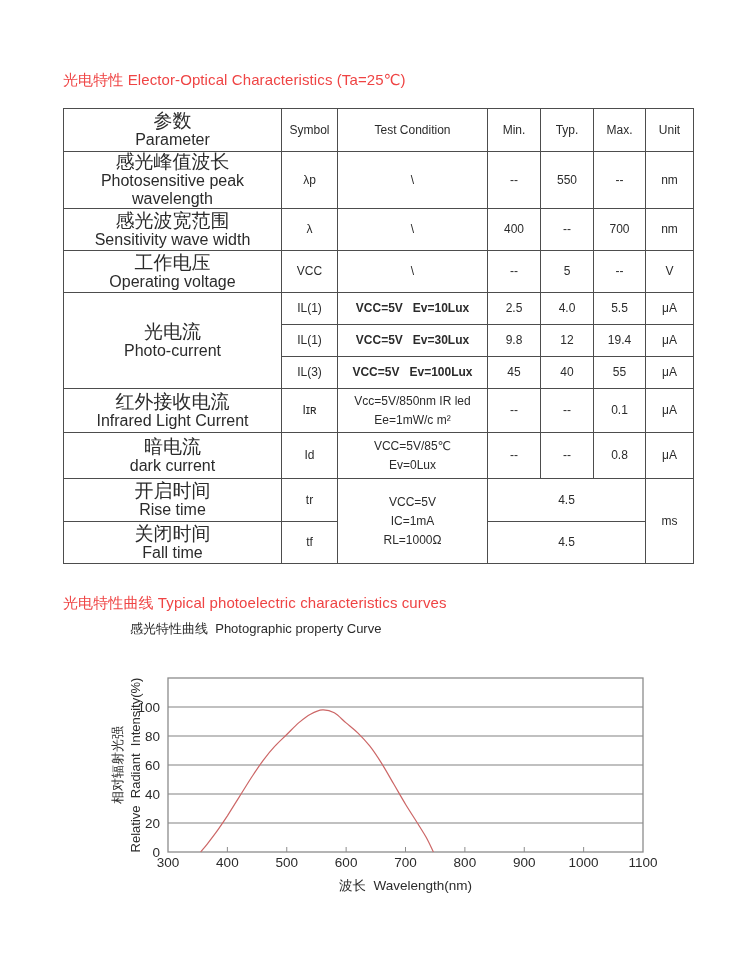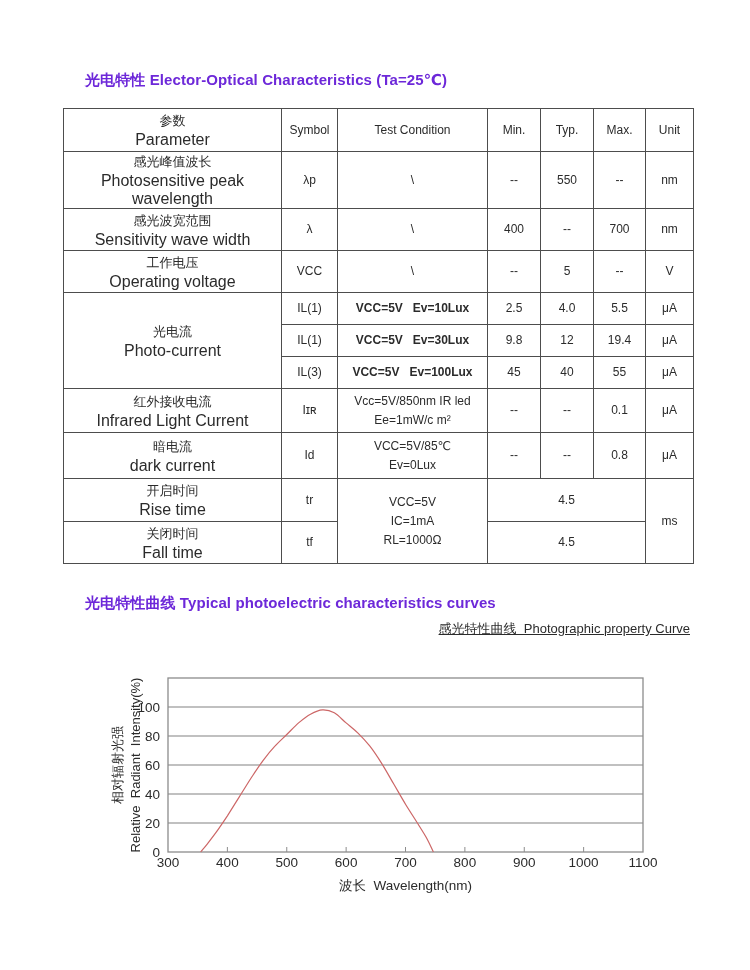--- a/index.html
+++ b/index.html
@@ -1,31 +1,31 @@
 <!DOCTYPE html>
 <html><head>
 <meta charset="utf-8">
 <style>
   html,body{margin:0;padding:0;}
   body{
     width:750px;height:970px;background:#ffffff;position:relative;
     font-family:"Liberation Sans","DejaVu Sans",sans-serif;color:#2b2b2b;
   }
   .abs{position:absolute;}
-  .section-title{font-weight:bold;font-size:15px;color:#6d28d9;letter-spacing:.1px;margin-left:22px;}
+  .section-title{font-weight:normal;font-size:15px;color:#ef4444;letter-spacing:.1px;}
   table.spec{border-collapse:collapse;table-layout:fixed;width:630px;}
   table.spec td{
     border:1px solid #4d4d4d;text-align:center;vertical-align:middle;
     padding:0;font-size:12px;line-height:19px;color:#2b2b2b;
   }
-  .zh{font-size:13px;line-height:20px;}
+  .zh{font-size:19px;line-height:20px;}
   .en{font-size:16px;line-height:18px;}
   .sym{font-size:12.5px;}
   .pre{white-space:pre;font-weight:bold;}
-  .chart-title{font-size:13px;color:#2b2b2b;text-align:right;white-space:pre;text-decoration:underline;}
+  .chart-title{font-size:13px;color:#2b2b2b;text-align:left;white-space:pre;}
   svg text{font-family:"Liberation Sans","DejaVu Sans",sans-serif;}
 </style>
 </head>
 <body>
 
 <div class="abs section-title" style="left:63px;top:71px;width:620px;">光电特性 Elector-Optical Characteristics (Ta=25℃)</div>
 
 <table class="spec abs" style="left:63px;top:108px;">
   <colgroup>
     <col style="width:218px">

